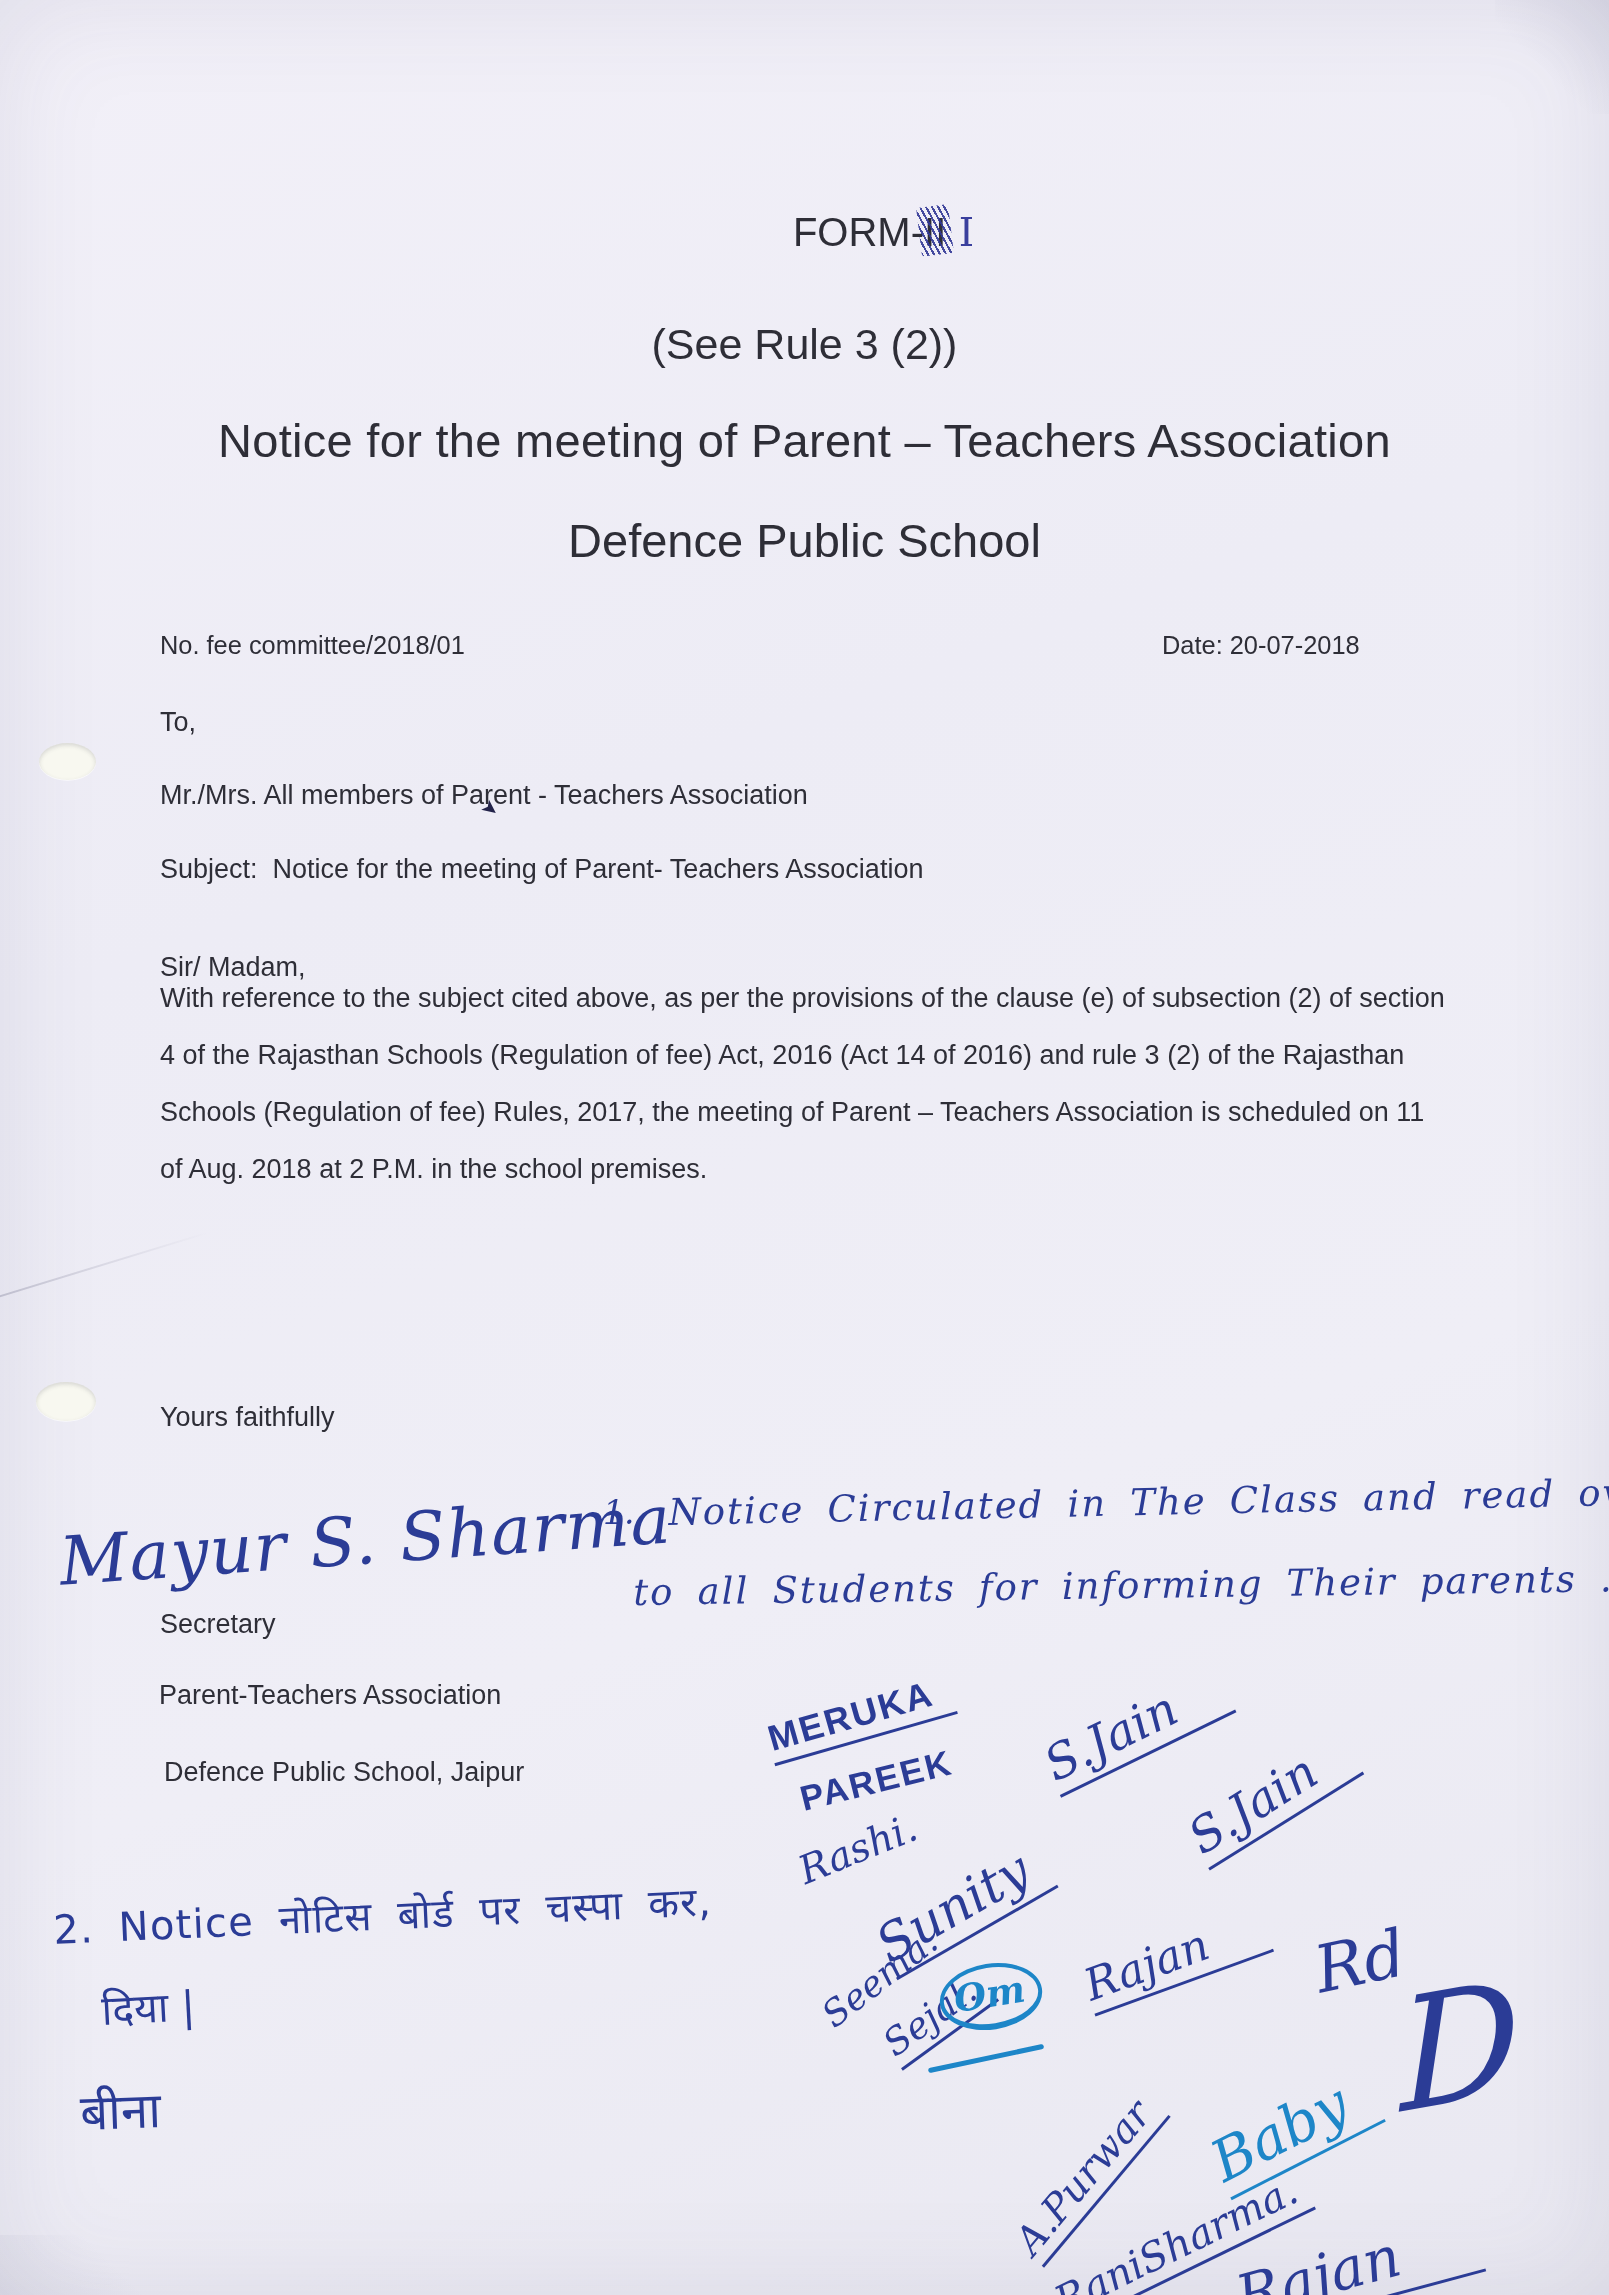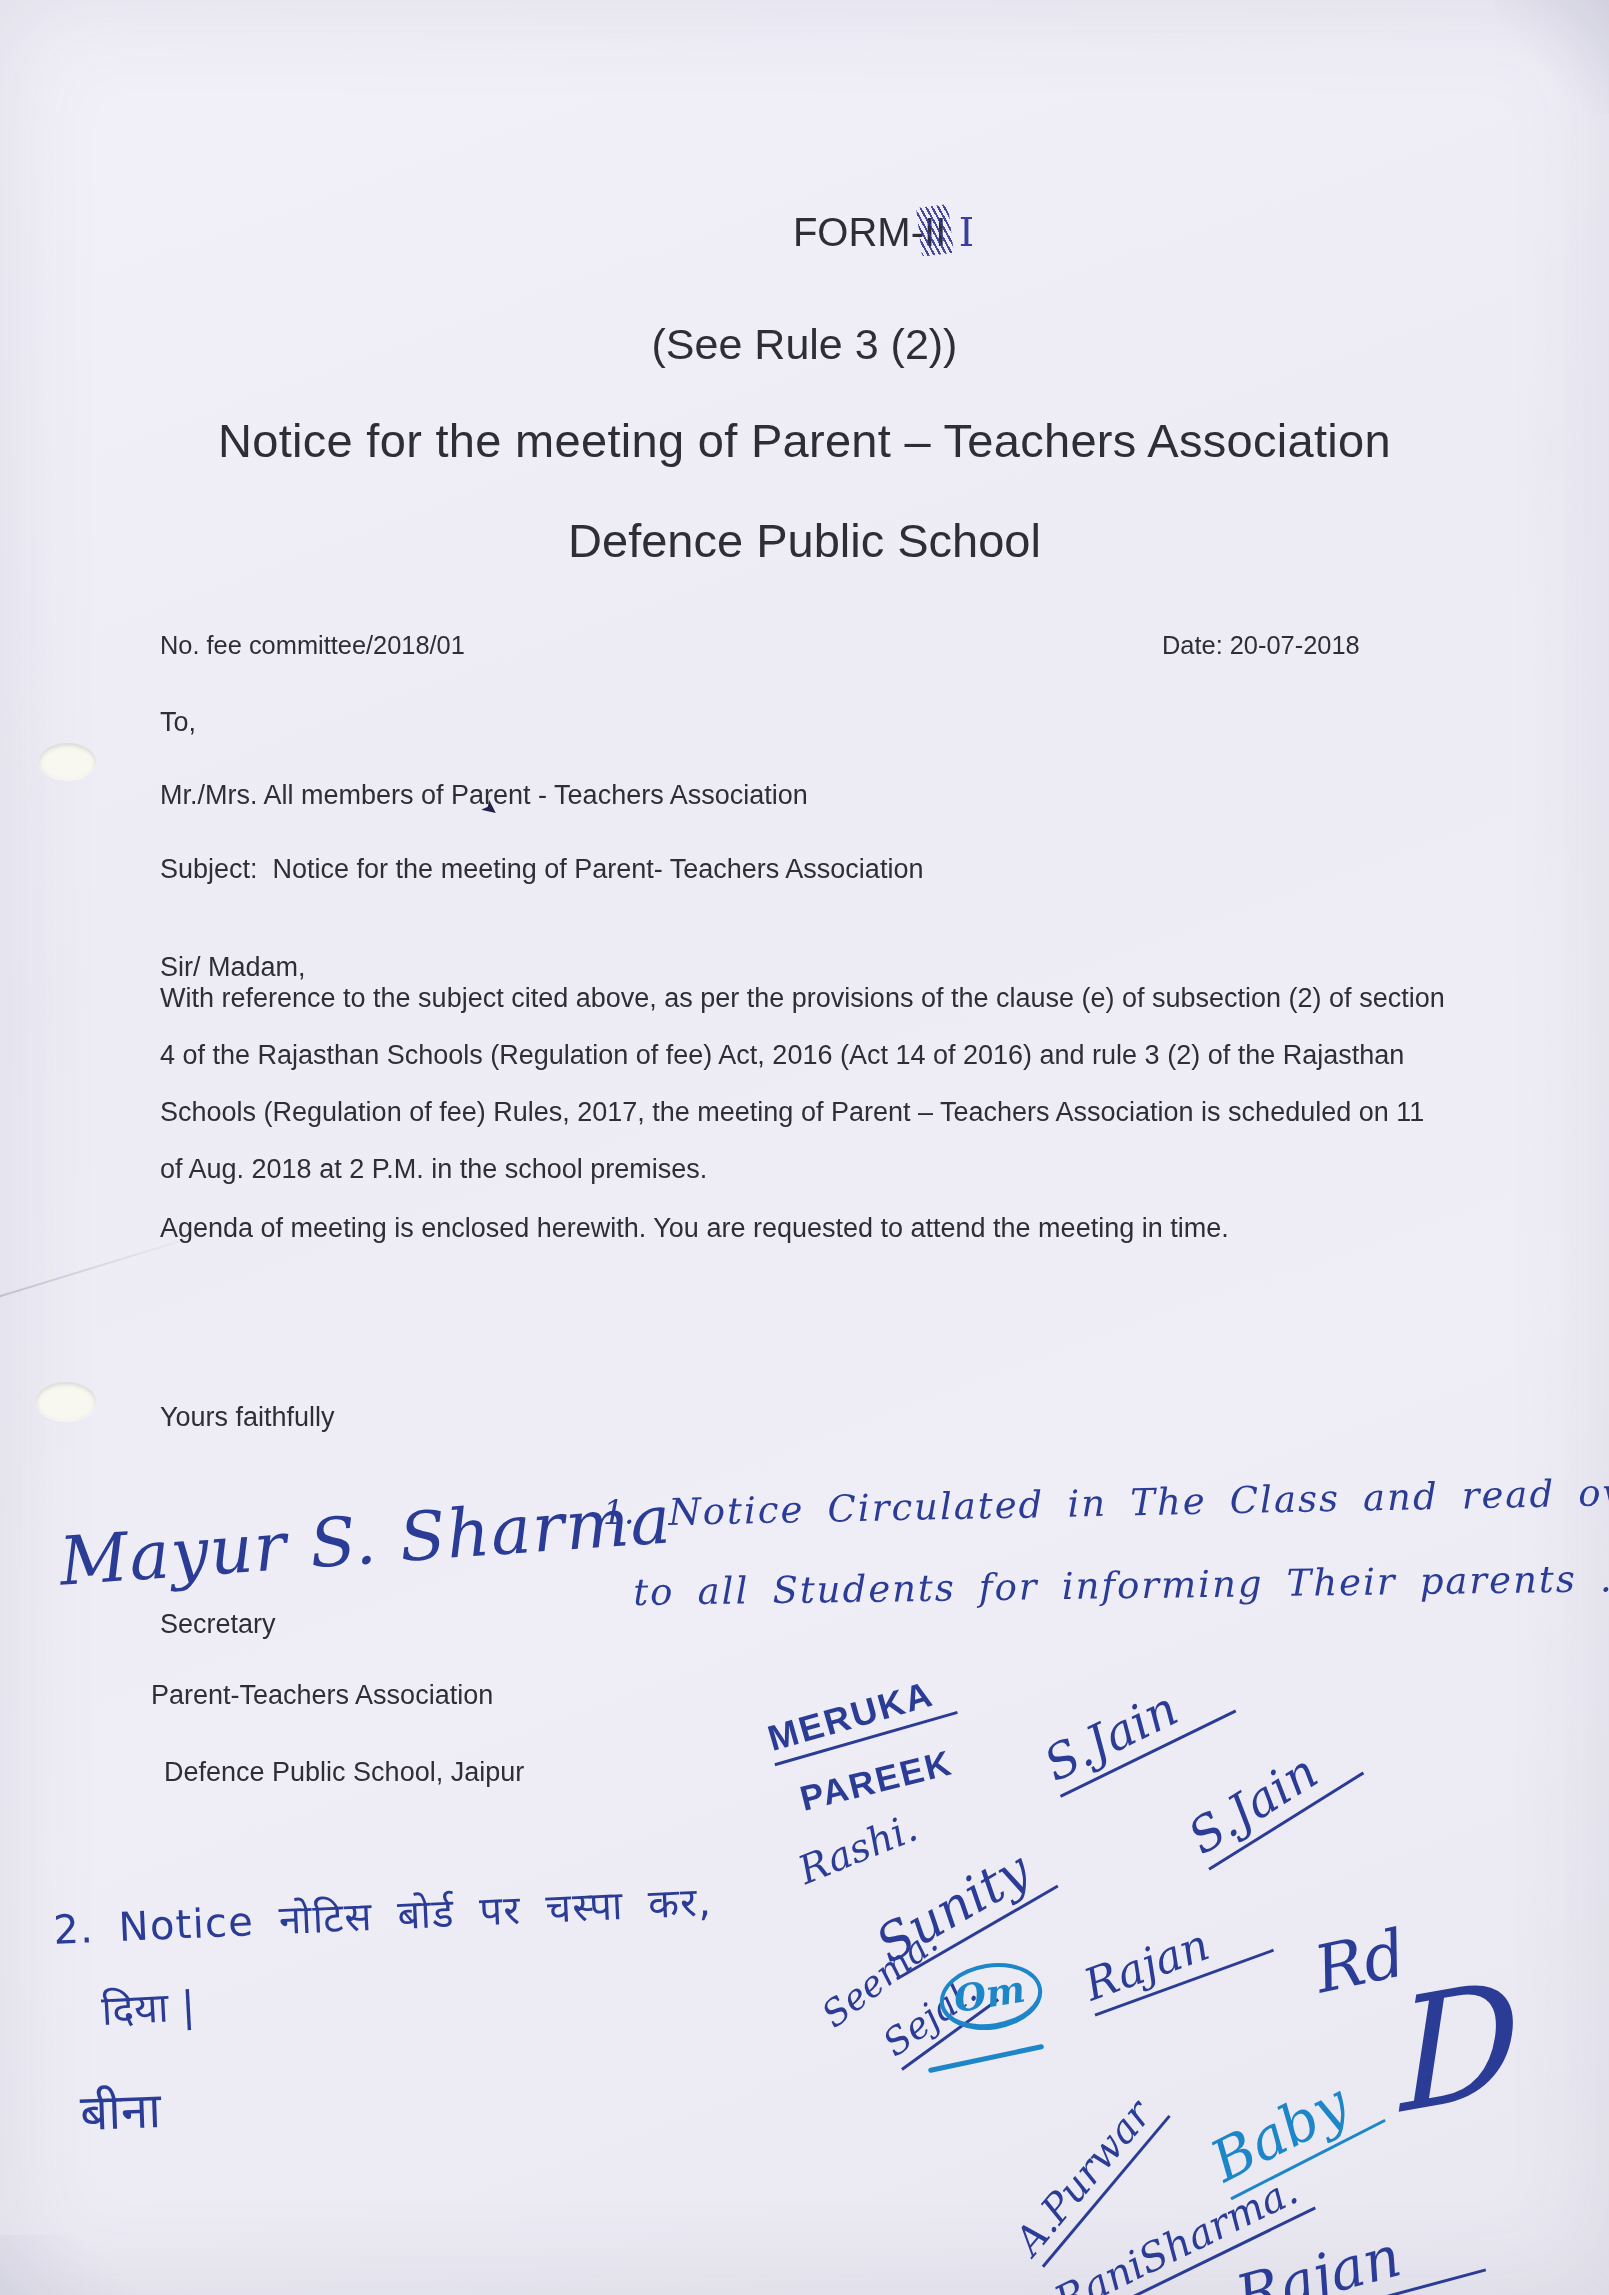--- a/index.html
+++ b/index.html
@@ -46,27 +46,26 @@
   <div class="abs print" style="left:160px;top:631px;font-size:25.4px;">No. fee committee/2018/01</div>
   <div class="abs print" style="left:1162px;top:631px;font-size:25.4px;">Date: 20-07-2018</div>
 
   <div class="abs print" style="left:160px;top:707px;font-size:27px;">To,</div>
   <div class="abs print" style="left:160px;top:780px;font-size:27px;">Mr./Mrs. All members of Parent - Teachers Association</div>
   <div class="abs" style="left:482px;top:796px;font-size:20px;color:#23234a;transform:rotate(38deg);">➤</div>
   <div class="abs print" style="left:160px;top:854px;font-size:27px;white-space:pre-wrap;">Subject:  Notice for the meeting of Parent- Teachers Association</div>
   <div class="abs print" style="left:160px;top:927px;font-size:27px;margin-top:25px;">Sir/ Madam,</div>
 
   <div class="abs print para" style="left:160px;top:970px;font-size:27px;">With reference to the subject cited above, as per the provisions of the clause (e) of subsection (2) of section 4 of the Rajasthan Schools (Regulation of fee) Act, 2016 (Act 14 of 2016) and rule 3 (2) of the Rajasthan Schools (Regulation of fee) Rules, 2017, the meeting of Parent – Teachers Association is scheduled on 11 of Aug. 2018 at 2 P.M. in the school premises.</div>
-  <div class="abs print" style="left:160px;top:1213px;font-size:27px;">Agenda of meeting is enclosed herewith. You are requested to attend the meeting in time.</div>
 
   <div class="abs print" style="left:160px;top:1402px;font-size:27px;">Yours faithfully</div>
 
   <div class="abs hw" style="left:57px;top:1523px;font-size:67px;transform:rotate(-4deg);letter-spacing:1.3px;">Mayur S. Sharma</div>
   <div class="abs print" style="left:160px;top:1609px;font-size:27px;">Secretary</div>
-  <div class="abs print" style="left:151px;top:1680px;font-size:27px;">Parent-Teachers Association</div>
+  <div class="abs print" style="left:159px;top:1680px;font-size:27px;">Parent-Teachers Association</div>
   <div class="abs print" style="left:164px;top:1757px;font-size:27px;">Defence Public School, Jaipur</div>
 
   <div class="abs hw" style="left:603px;top:1493px;font-size:33px;">1.</div>
   <div class="abs hw" style="left:668px;top:1491px;font-size:37px;letter-spacing:2px;word-spacing:9.4px;transform:rotate(-1.2deg);">Notice Circulated in The Class and read over</div>
   <div class="abs hw" style="left:633px;top:1571px;font-size:37px;letter-spacing:2px;word-spacing:9.4px;transform:rotate(-0.8deg);">to all Students for informing Their parents .</div>
 
   <div class="abs hw deva" style="left:52px;top:1901px;font-size:40px;letter-spacing:1.3px;word-spacing:10.7px;transform:rotate(-2.5deg);">2. Notice नोटिस बोर्ड पर चस्पा कर,</div>
   <div class="abs hw deva" style="left:100px;top:1981px;font-size:41px;transform:rotate(-3deg);">दिया |</div>
   <div class="abs hw deva" style="left:79px;top:2078px;font-size:49px;transform:rotate(-2deg);">बीना</div>
 

